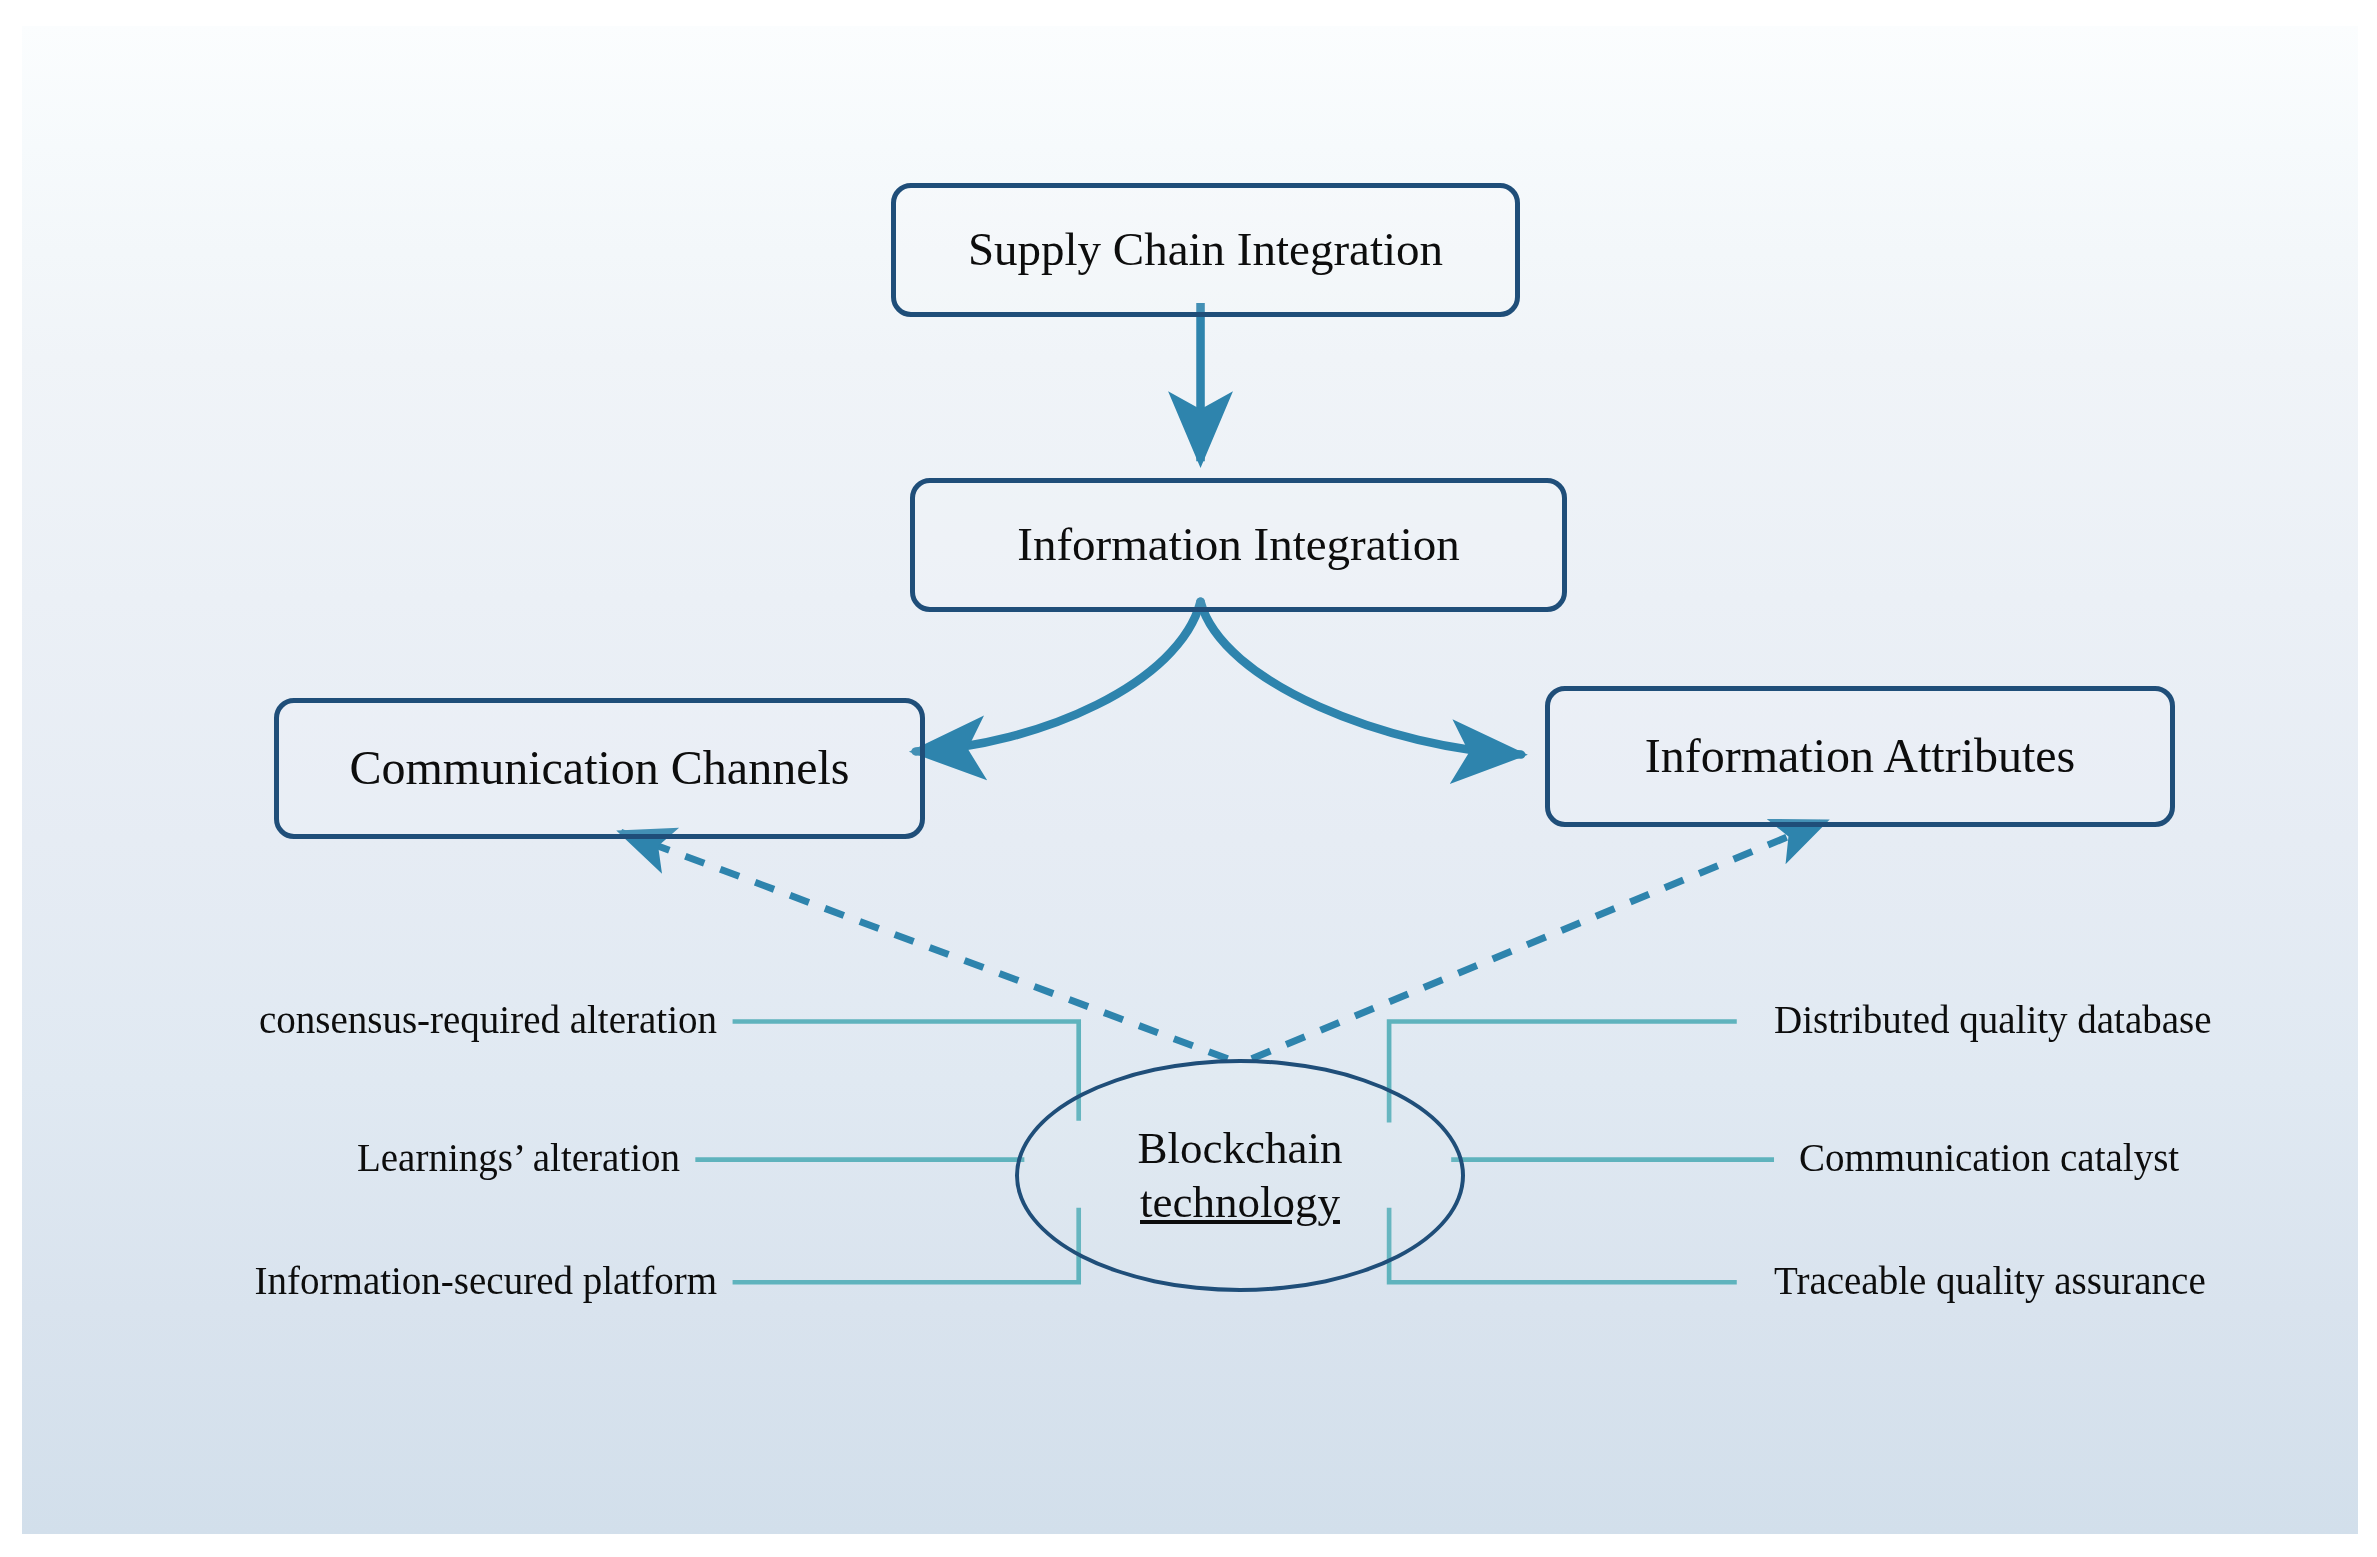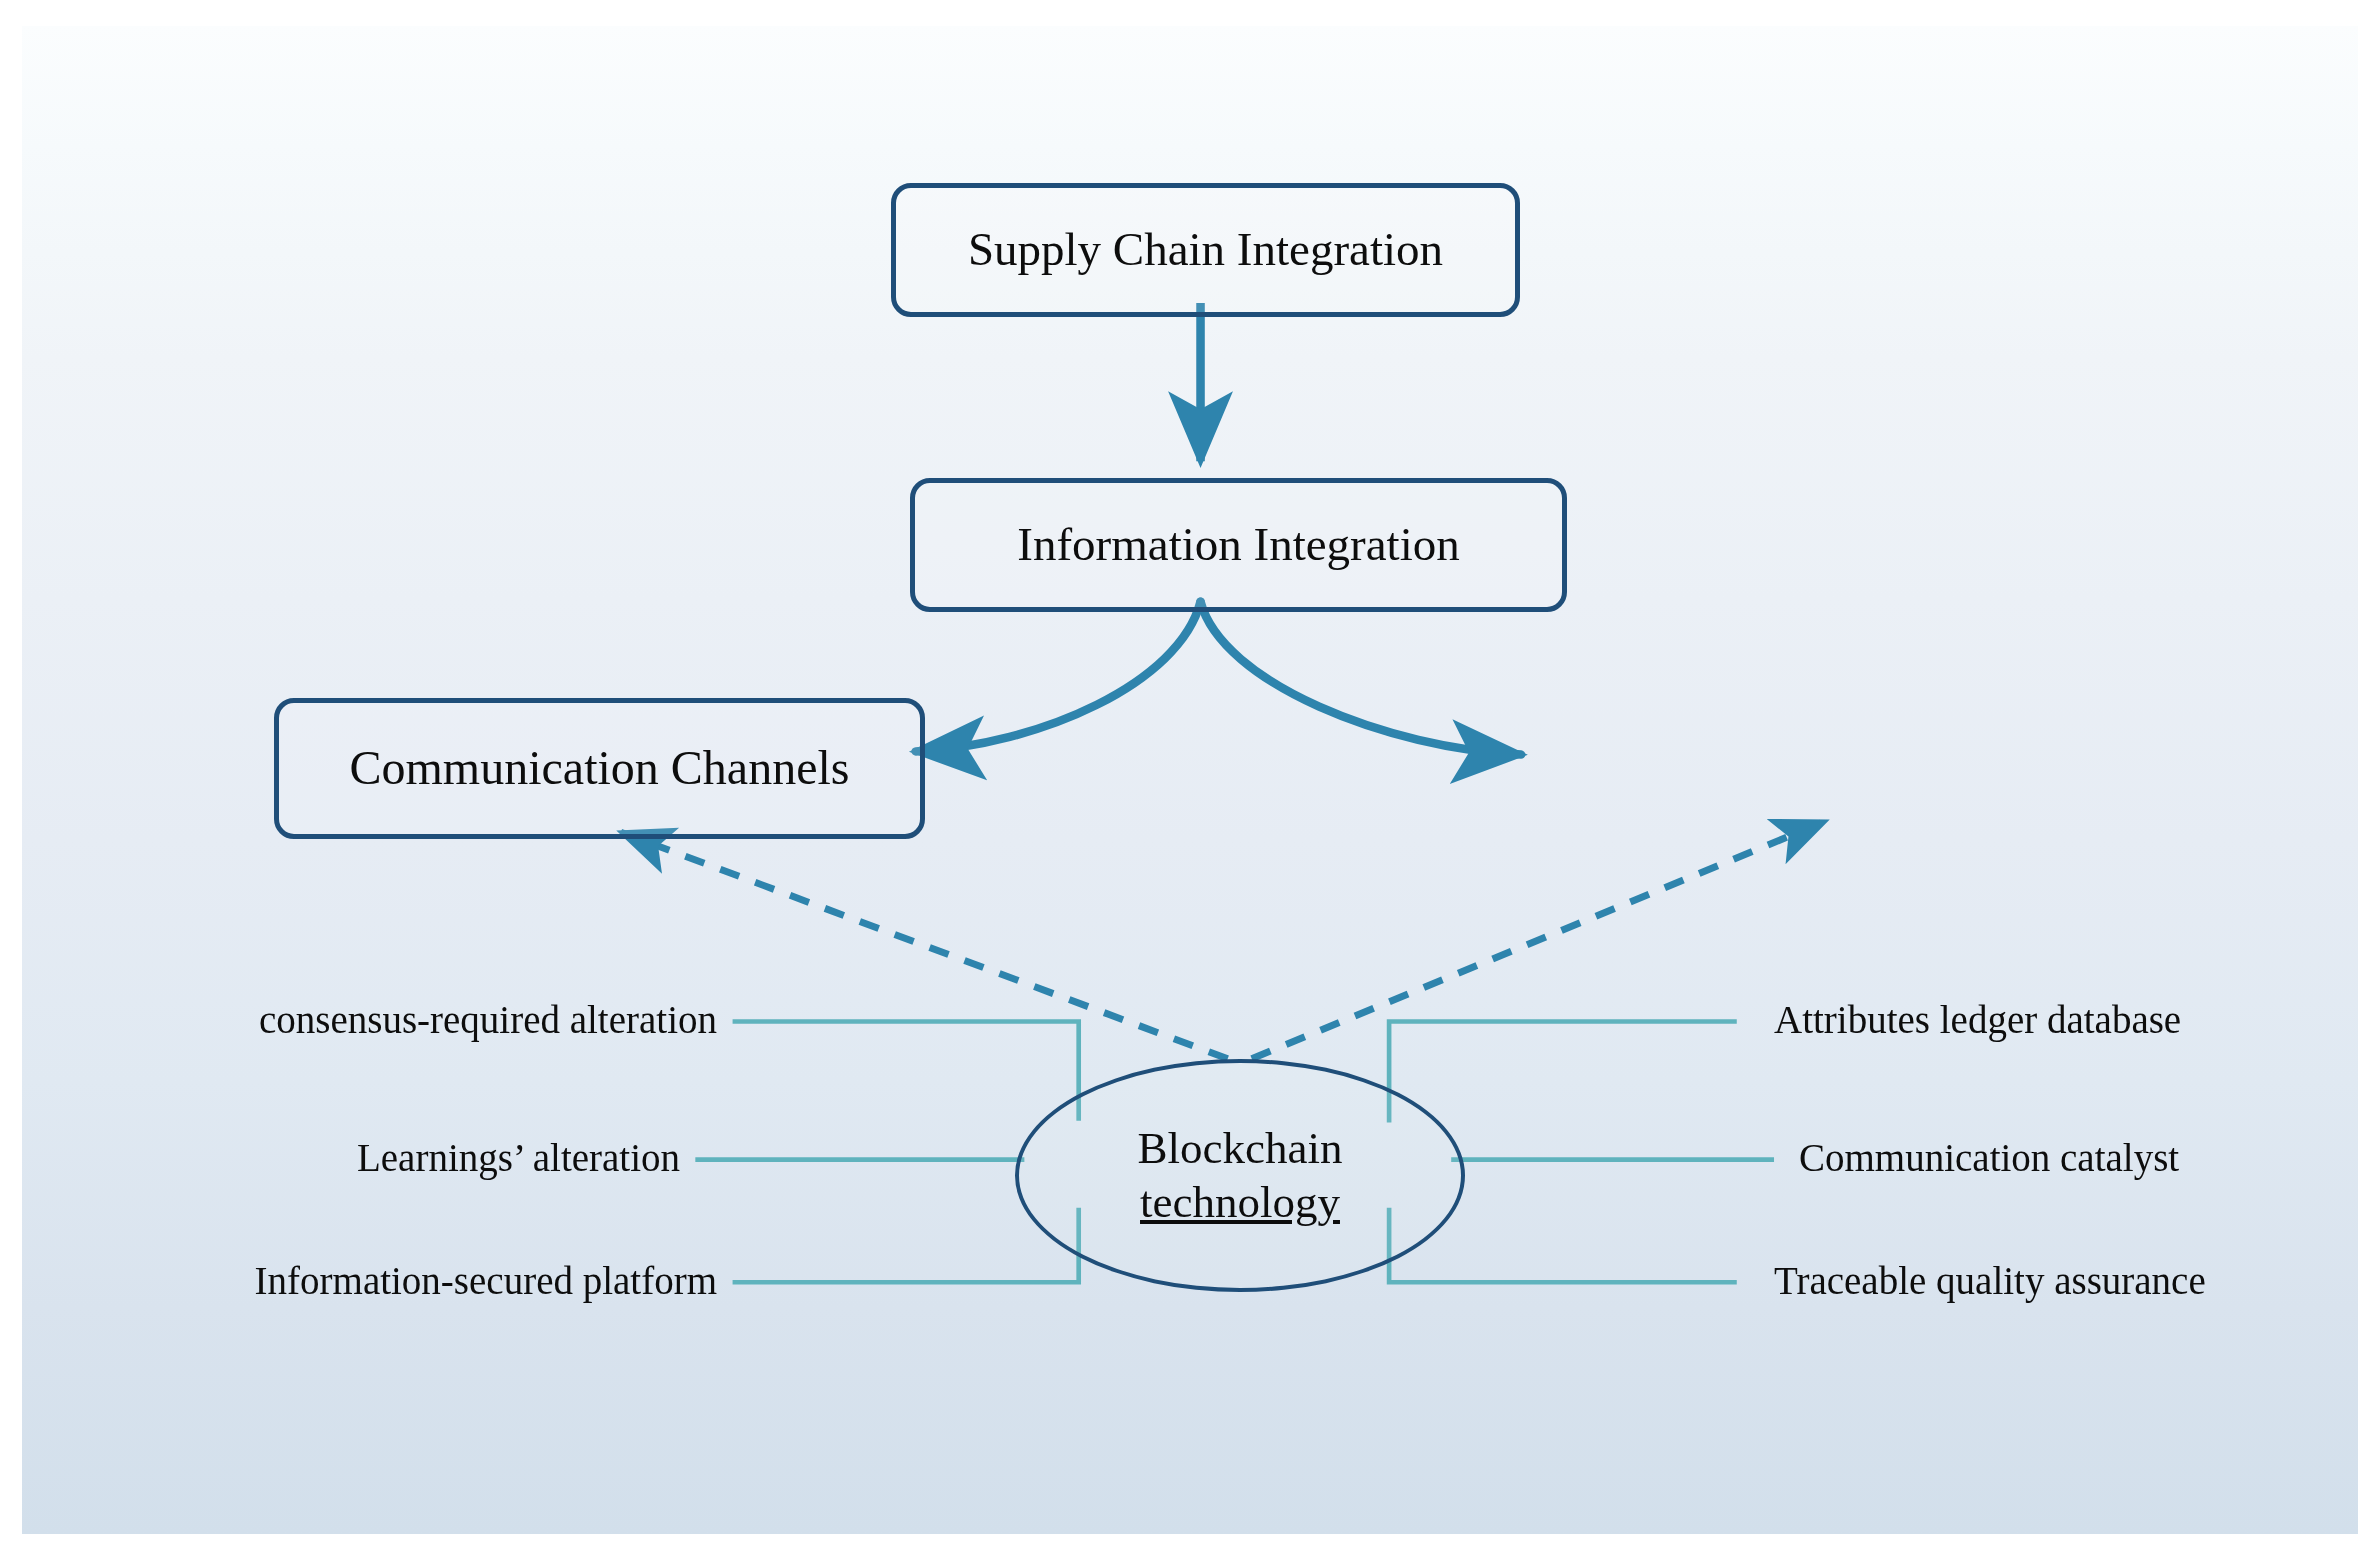--- a/index.html
+++ b/index.html
@@ -124,34 +124,37 @@
   </div>
 
   <div class="node-box" id="node-information" style="left:910px; top:466px; width:657px; height:134px; font-size:47px;">
     <span class="node-label">Information Integration</span>
   </div>
 
   <div class="node-box" id="node-communication" style="left:274px; top:686px; width:651px; height:141px; font-size:48px;">
     <span class="node-label">Communication Channels</span>
   </div>
 
+  <div class="node-box" id="node-attributes" style="left:1545px; top:674px; width:630px; height:141px; font-size:48px;">
+    <span class="node-label">Information Attributes</span>
+  </div>
 
   <div class="ellipse-node" id="node-blockchain" style="left:1015px; top:1059px; width:450px; height:233px; font-size:45px;">
     <div>
       <span style="display:block;">Blockchain</span>
       <span style="display:block;text-decoration:underline;">technology</span>
     </div>
   </div>
 
   <div class="leaf-label left-side" style="left:143px; top:1000px; width:574px; font-size:39px;">consensus-required alteration</div>
 
   <div class="leaf-label left-side" style="left:143px; top:1138px; width:537px; font-size:39px;">Learnings’ alteration</div>
 
   <div class="leaf-label left-side" style="left:143px; top:1261px; width:574px; font-size:39px;">Information-secured platform</div>
 
-  <div class="leaf-label right-side" style="left:1774px; top:1000px; width:574px; font-size:39px;">Attributes ledger database</div>
+  <div class="leaf-label right-side" style="left:1774px; top:1000px; width:574px; font-size:39px;">Distributed quality database</div>
 
   <div class="leaf-label right-side" style="left:1799px; top:1138px; width:559px; font-size:39px;">Communication catalyst</div>
 
   <div class="leaf-label right-side" style="left:1774px; top:1261px; width:574px; font-size:39px;">Traceable quality assurance</div>
 
 </div>
 
 
 </body></html>

